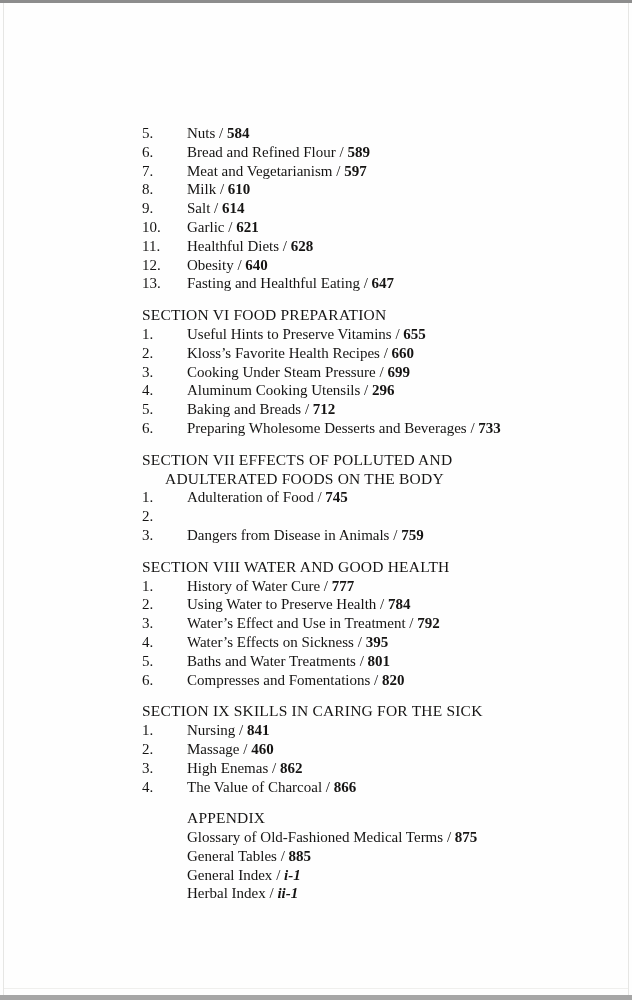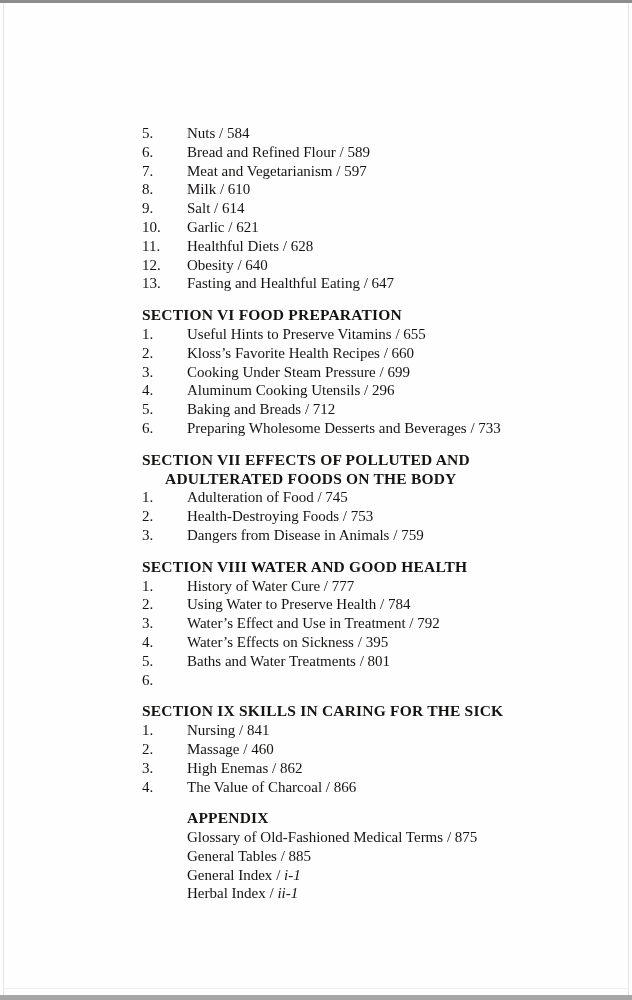--- a/index.html
+++ b/index.html
@@ -47,28 +47,28 @@
     width: 430px;
     color: #151413;
     font-size: 15px;
     line-height: 18.8px;
   }
   .toc-section { margin: 0; }
   .toc-heading {
     margin: 13px 0 0 0;
     font-size: 15.5px;
     line-height: 18.8px;
-    font-weight: 700;
+    font-weight: 400;
     letter-spacing: 0.2px;
   }
   .toc-section:first-child .toc-heading { margin-top: 0; }
   .heading-line.indent { margin-left: 23px; }
   .toc-row { display: flex; }
   .toc-num { width: 45px; flex: none; }
-  .toc-page { font-weight: 400; }
+  .toc-page { font-weight: 700; }
   .toc-page.italic { font-style: italic; }
   .appendix-section { margin-top: 6px; }
   .appendix-section .toc-heading,
   .appendix-section .toc-row { margin-left: 45px; }
 </style>
 </head>
 <body>
 
 <div class="scan-page">
   <div class="edge-top"></div>
@@ -148,21 +148,20 @@
         <h2 class="toc-heading">
           <div class="heading-line">SECTION VII EFFECTS OF POLLUTED AND</div>
           <div class="heading-line indent">ADULTERATED FOODS ON THE BODY</div>
         </h2>
         <div class="toc-row">
           <span class="toc-num">1.</span>
           <span class="toc-text"><span class="toc-title">Adulteration of Food</span><span class="toc-sep"> / </span><span class="toc-page">745</span></span>
         </div>
         <div class="toc-row">
           <span class="toc-num">2.</span>
-          <span class="toc-text"><span class="toc-title">Health-Destroying Foods</span><span class="toc-sep"> / </span><span class="toc-page">753</span></span>
         </div>
         <div class="toc-row">
           <span class="toc-num">3.</span>
           <span class="toc-text"><span class="toc-title">Dangers from Disease in Animals</span><span class="toc-sep"> / </span><span class="toc-page">759</span></span>
         </div>
       </section>
       <section class="toc-section">
         <h2 class="toc-heading">
           <div class="heading-line">SECTION VIII WATER AND GOOD HEALTH</div>
         </h2>
@@ -181,20 +180,21 @@
         <div class="toc-row">
           <span class="toc-num">4.</span>
           <span class="toc-text"><span class="toc-title">Water’s Effects on Sickness</span><span class="toc-sep"> / </span><span class="toc-page">395</span></span>
         </div>
         <div class="toc-row">
           <span class="toc-num">5.</span>
           <span class="toc-text"><span class="toc-title">Baths and Water Treatments</span><span class="toc-sep"> / </span><span class="toc-page">801</span></span>
         </div>
         <div class="toc-row">
           <span class="toc-num">6.</span>
+          <span class="toc-text"><span class="toc-title">Compresses and Fomentations</span><span class="toc-sep"> / </span><span class="toc-page">820</span></span>
         </div>
       </section>
       <section class="toc-section">
         <h2 class="toc-heading">
           <div class="heading-line">SECTION IX SKILLS IN CARING FOR THE SICK</div>
         </h2>
         <div class="toc-row">
           <span class="toc-num">1.</span>
           <span class="toc-text"><span class="toc-title">Nursing</span><span class="toc-sep"> / </span><span class="toc-page">841</span></span>
         </div>

